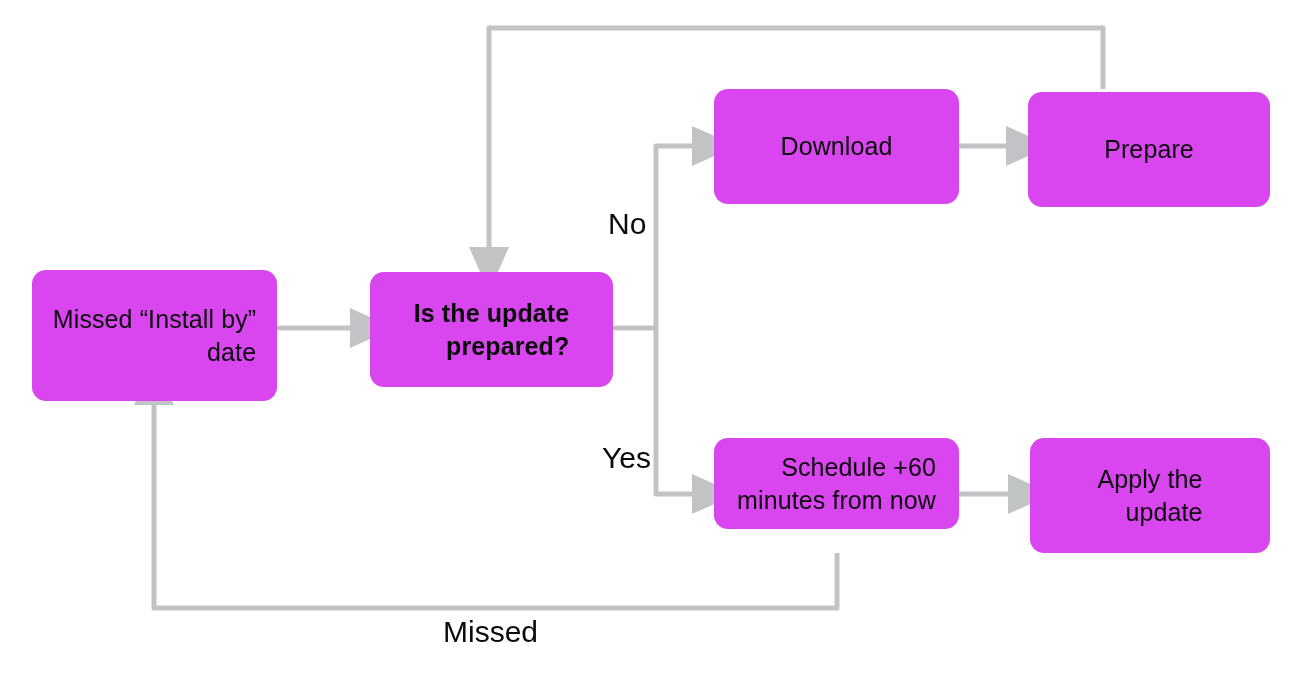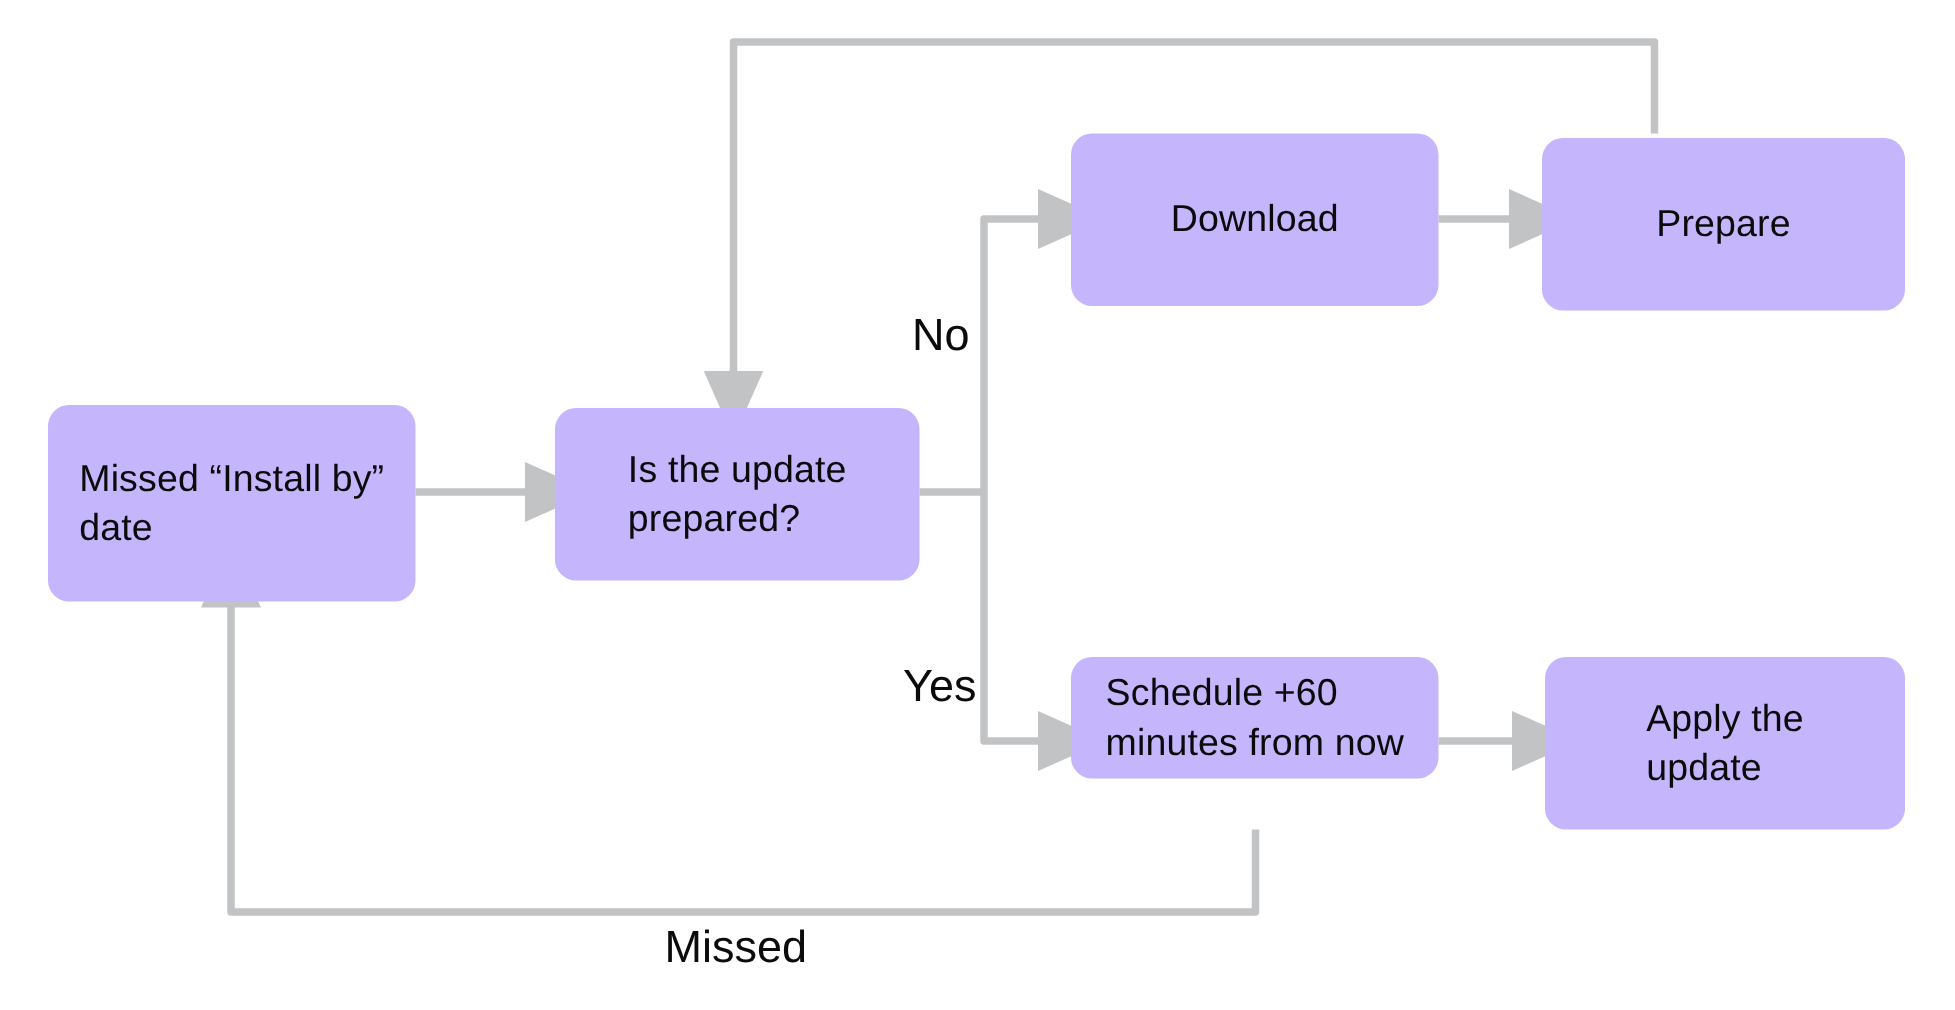--- a/index.html
+++ b/index.html
@@ -22,26 +22,26 @@
     position: absolute;
     left: 0;
     top: 0;
     width: 1303px;
     height: 673px;
     pointer-events: none;
   }
   .node {
     position: absolute;
     box-sizing: border-box;
-    background: #c4b5fd;
+    background: #d946ef;
     border-radius: 14px;
     display: flex;
     align-items: center;
     justify-content: center;
-    text-align: left;
+    text-align: right;
   }
   .node-label {
     color: #0b0b0b;
     font-size: 25px;
     line-height: 33px;
     font-family: "Liberation Sans", sans-serif;
     letter-spacing: 0.1px;
     padding: 0 10px;
     white-space: pre-line;
   }
@@ -103,34 +103,34 @@
     <g>
       <path d="M837,553 L837,608 L154,608 L154,400" fill="none" stroke="#c2c3c5" stroke-width="5" stroke-linejoin="round" marker-end="url(#arrow-up)"></path>
     </g>
   </svg>
 
   <div class="node" style="left:32px; top:270px; width:245px; height:131px;">
     <span class="node-label">Missed “Install by”
 date</span>
   </div>
 
-  <div class="node" style="left:370px; top:272px; width:243px; height:115px;">
+  <div class="node" style="left:370px; top:272px; width:243px; height:115px;font-weight:bold;">
     <span class="node-label">Is the update
 prepared?</span>
   </div>
 
   <div class="node" style="left:714px; top:89px; width:245px; height:115px;">
     <span class="node-label">Download</span>
   </div>
 
   <div class="node" style="left:1028px; top:92px; width:242px; height:115px;">
     <span class="node-label">Prepare</span>
   </div>
 
-  <div class="node" style="left:714px; top:438px; width:245px; height:81px;">
+  <div class="node" style="left:714px; top:438px; width:245px; height:91px;">
     <span class="node-label">Schedule +60
 minutes from now</span>
   </div>
 
   <div class="node" style="left:1030px; top:438px; width:240px; height:115px;">
     <span class="node-label">Apply the
 update</span>
   </div>
 
   <div class="edge-label" style="left:608px; top:210px;">No</div>

